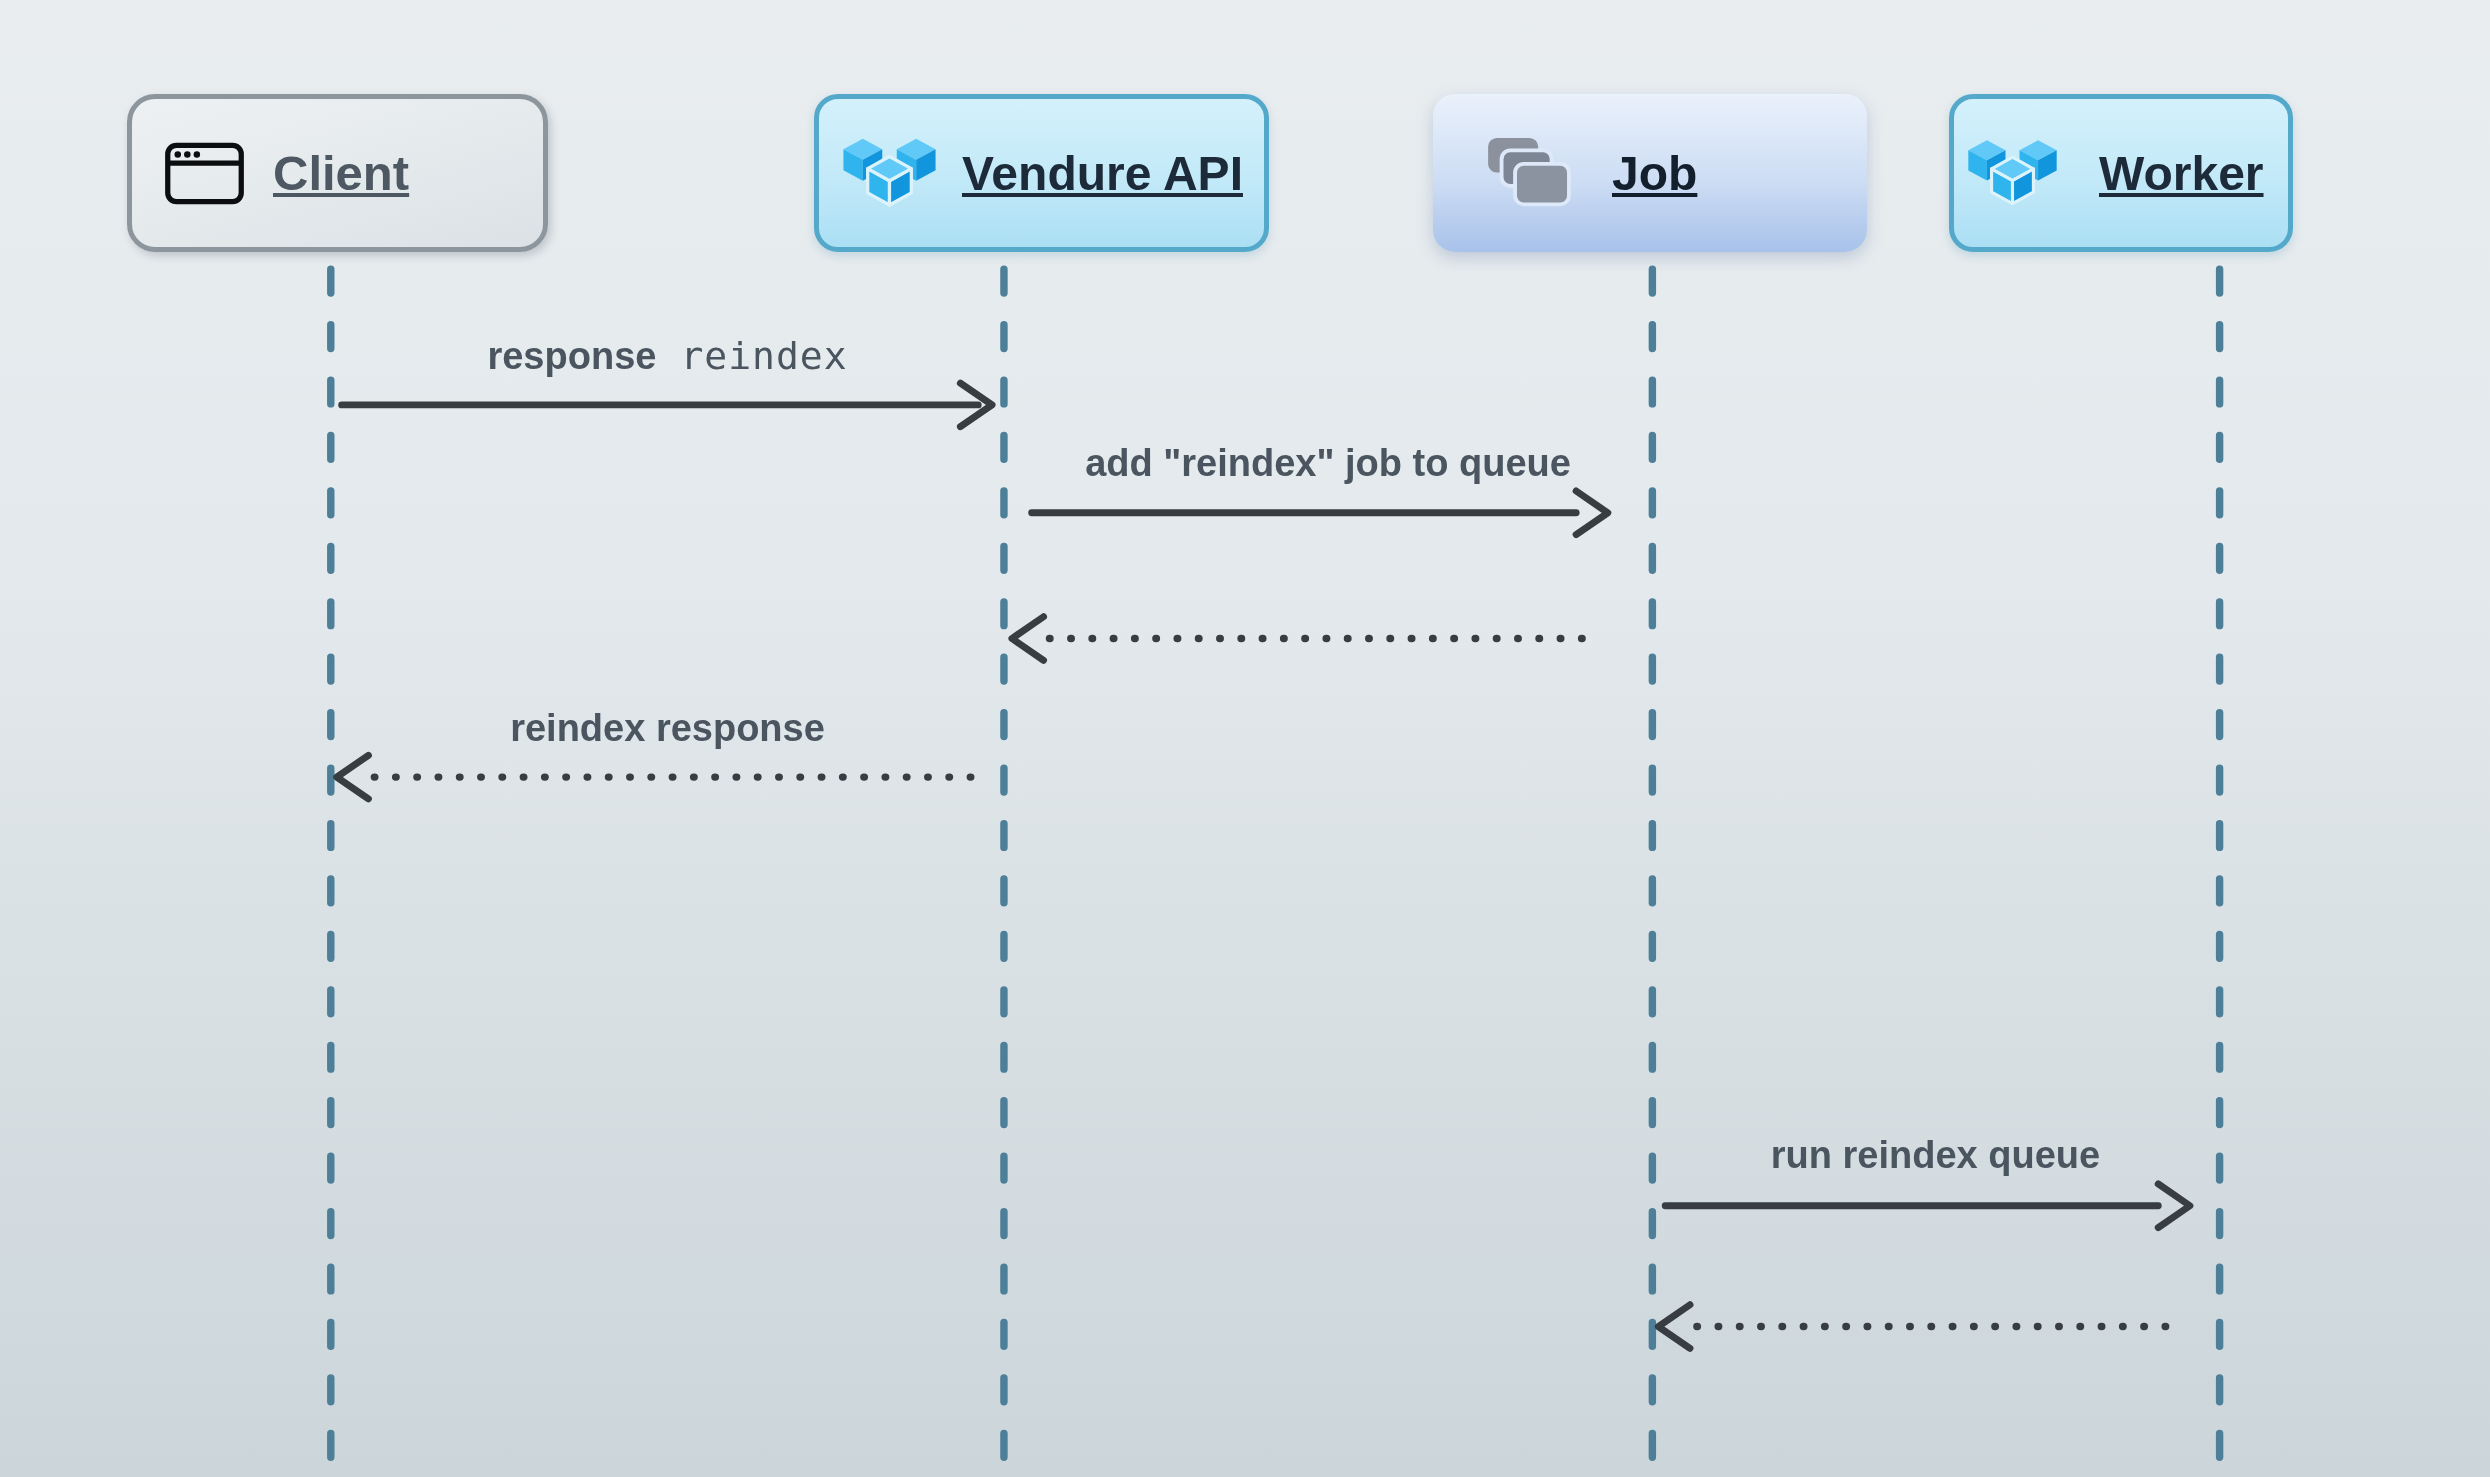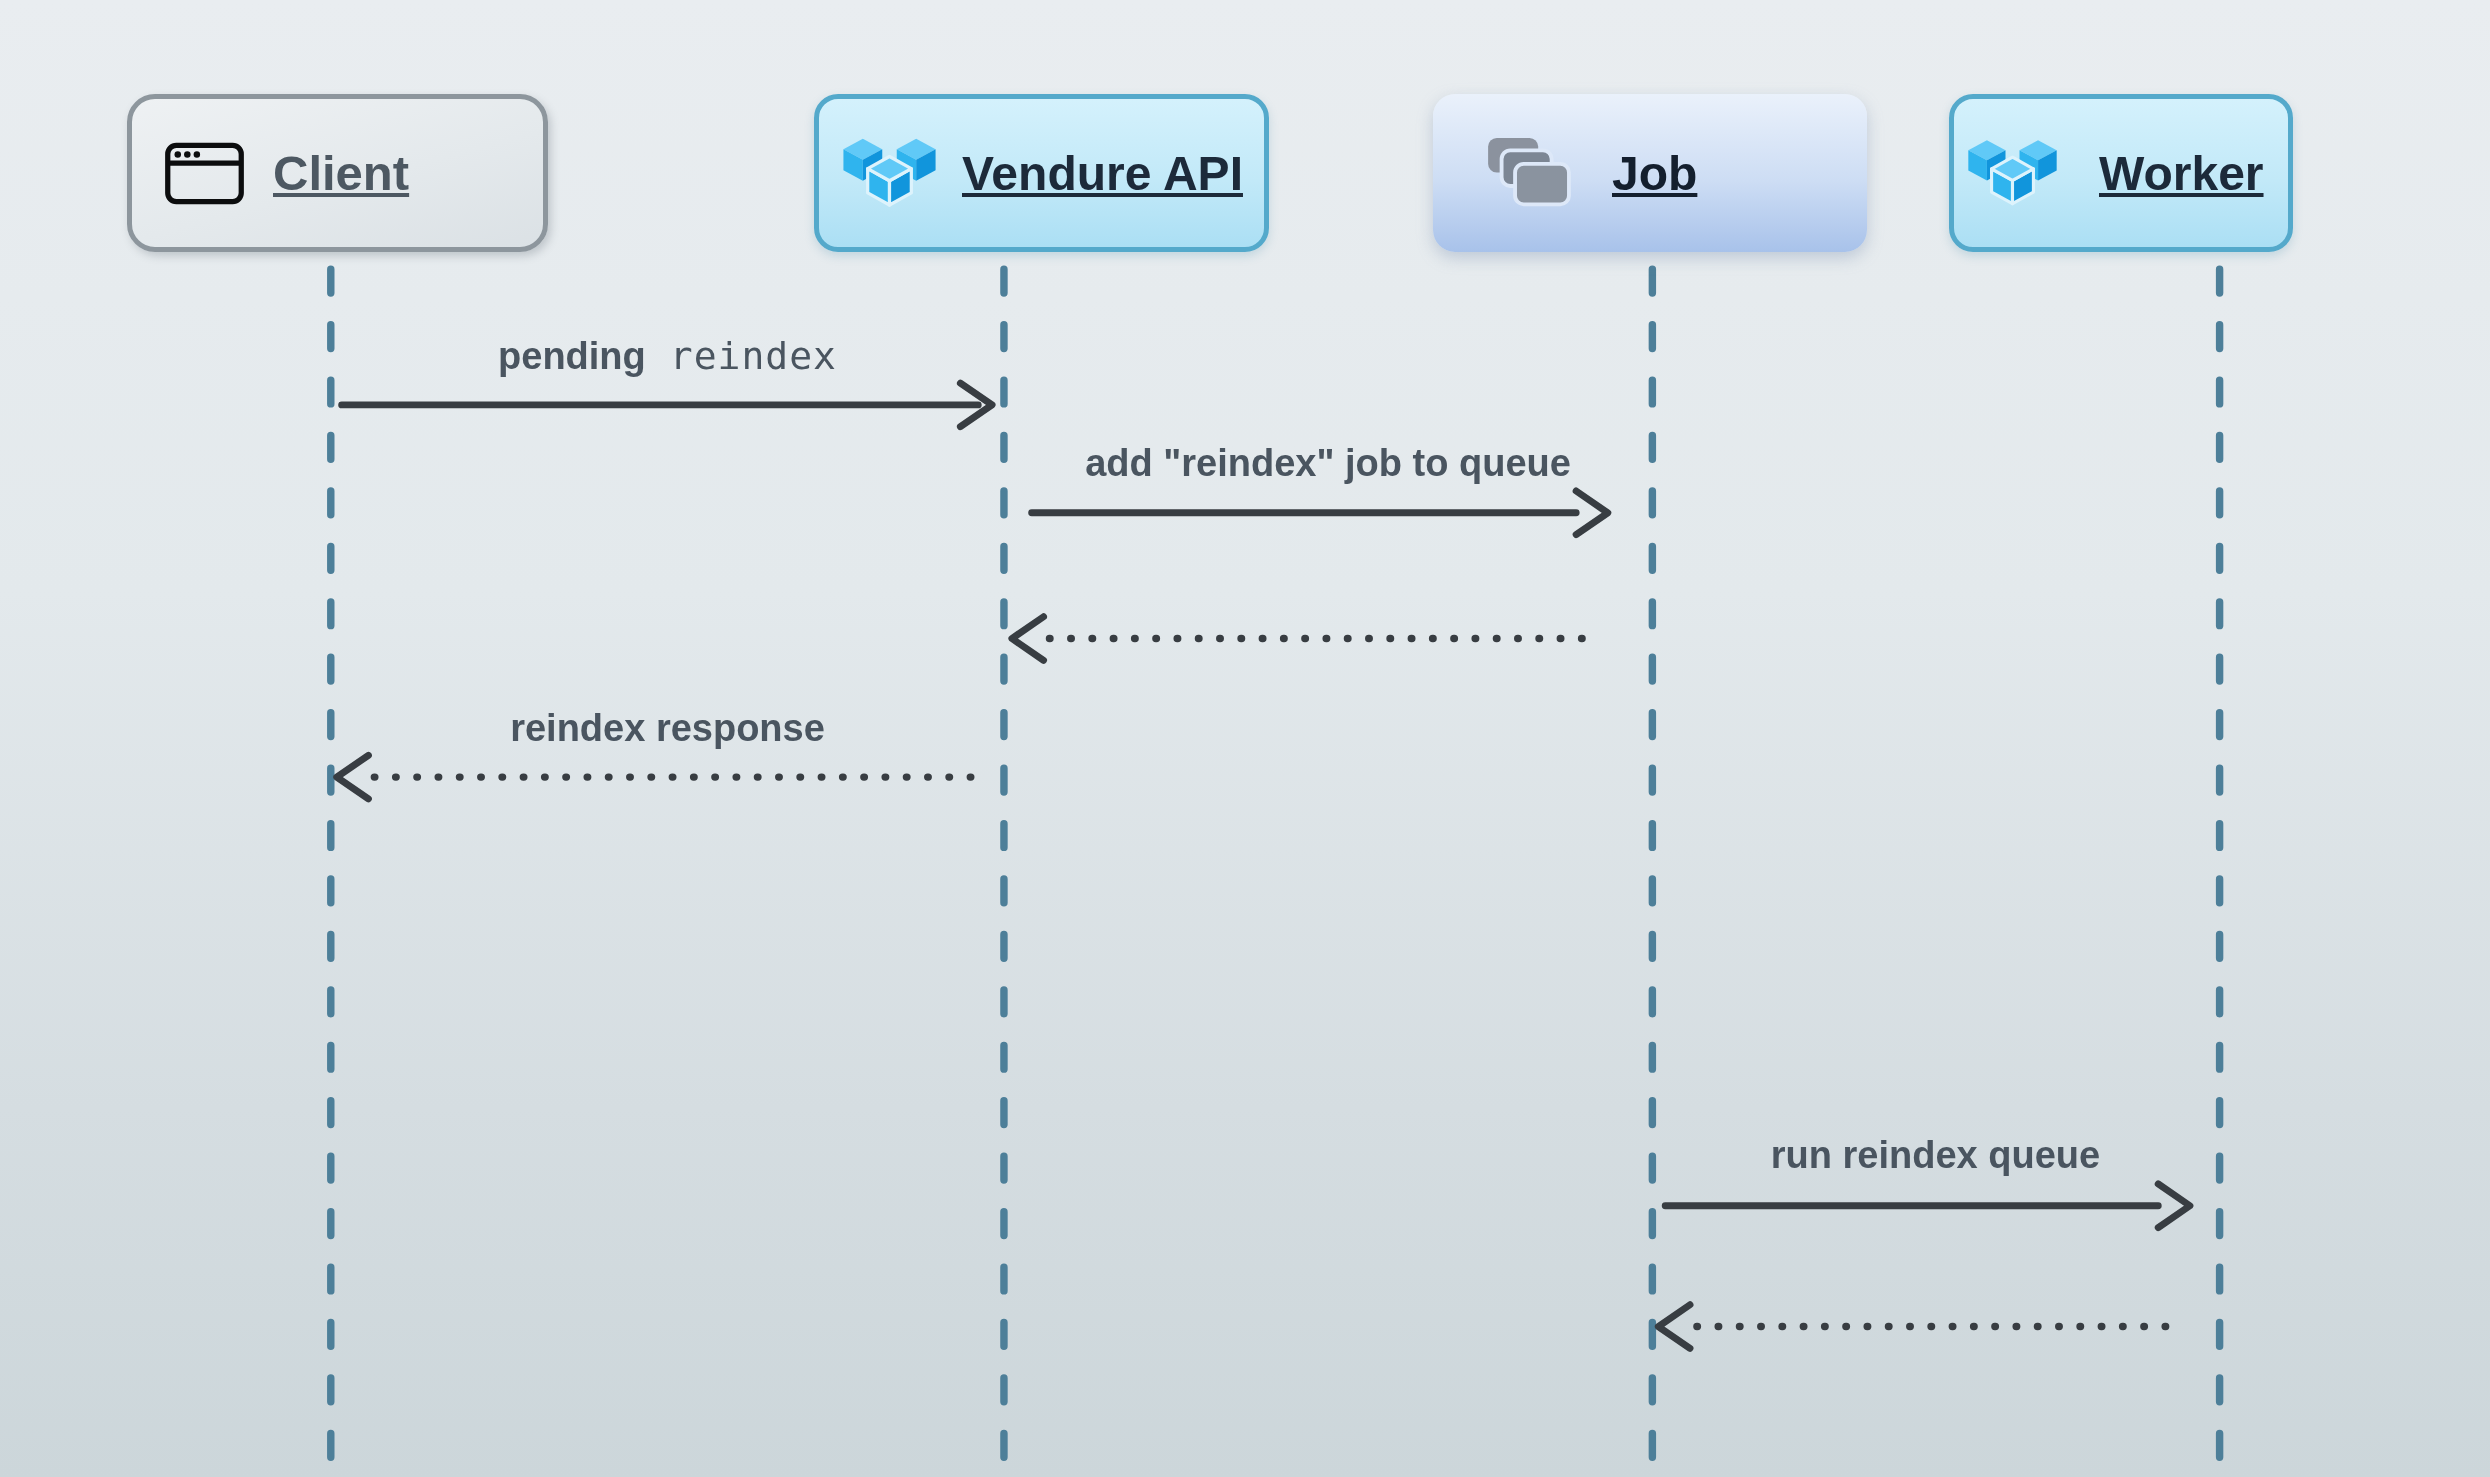--- a/index.html
+++ b/index.html
@@ -177,21 +177,21 @@
       <g stroke="#ddf3fc" stroke-width="4" stroke-linejoin="round">
         <polygon points="33,46 33,76 60,91 60,61" fill="#2fb4ee"></polygon>
         <polygon points="87,46 87,76 60,91 60,61" fill="#1195dc"></polygon>
         <polygon points="60,31 87,46 60,61 33,46" fill="#60c9f7"></polygon>
       </g>
     </svg>
     <span class="actor-label">Worker</span>
   </div>
 
   <div class="msg" id="msg-1">
-    <span>pending</span>
+    <span>response</span>
     <span class="code">reindex</span>
   </div>
   <div class="msg" id="msg-2">add "reindex" job to queue</div>
   <div class="msg" id="msg-4">reindex response</div>
   <div class="msg" id="msg-5">run reindex queue</div>
 
 </div>
 
 
 </body></html>

